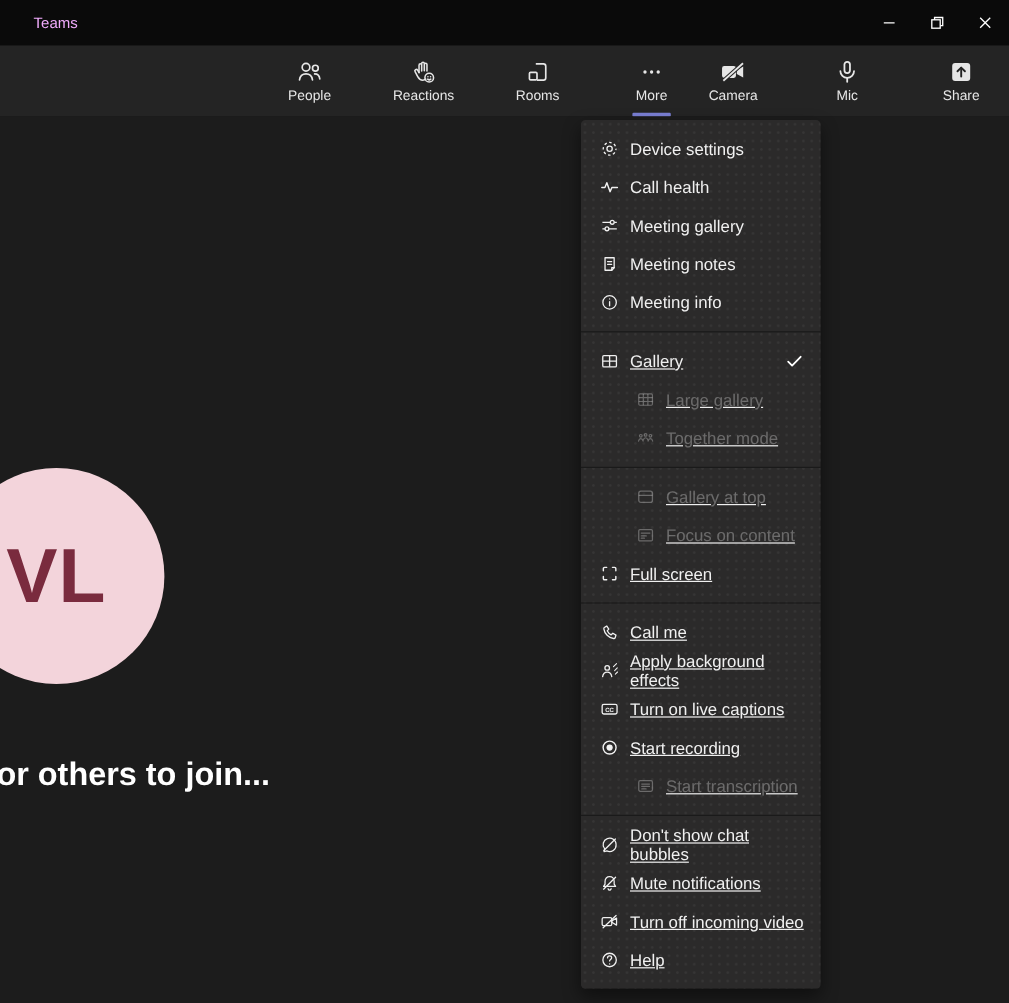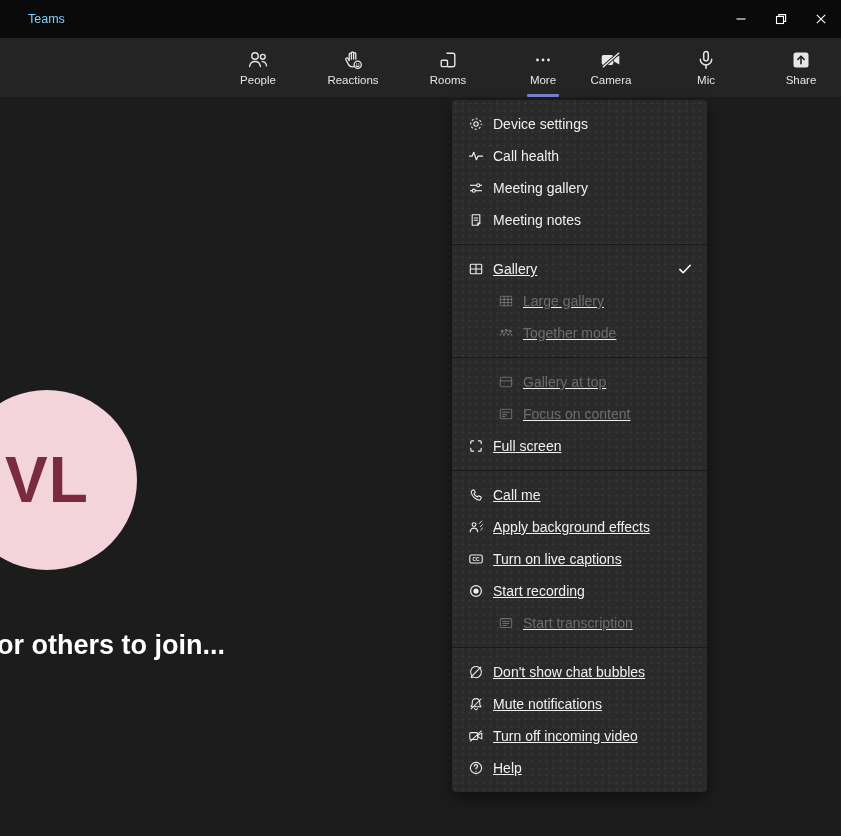--- a/index.html
+++ b/index.html
@@ -6,21 +6,21 @@
   html,body { width:841px; height:836px; overflow:hidden; }
   body {
     font-family:"Liberation Sans", sans-serif;
     background:#1c1c1c; color:#f0f0f0; position:relative;
     --accent:#7a7fd4; --leave:#c23a50; --toolbar:#242424; --menubg:#2b2a2a;
   }
   svg { display:block; }
 
   
   .titlebar { height:38px; background:#0a0a0a; display:flex; align-items:center; }
-  .titlebar .title { margin-left:28px; font-size:12.5px; color:#7dd3fc; }
+  .titlebar .title { margin-left:28px; font-size:12.5px; color:#f0abfc; }
   .win-controls { margin-left:auto; display:flex; height:100%; }
   .win-btn { width:40px; height:100%; display:flex; align-items:center; justify-content:center; color:#fff; cursor:pointer; background:transparent; border:none; }
   .win-btn svg { width:12px; height:12px; }
 
   
   .toolbar { position:absolute; top:38px; left:0; right:0; height:59px; background:var(--toolbar); display:flex; align-items:center; }
   .tb-group { display:flex; height:100%;gap:39px; }
   .tb-group.main { margin-left:230px; }
   .tb-btn { width:56px; height:100%; display:flex; flex-direction:column; align-items:center; justify-content:center; gap:3px; color:#e6e6e6; position:relative; cursor:pointer; background:transparent; border:none; font-family:inherit; }
   .tb-btn .ticon { height:24px; width:24px; display:flex; align-items:center; justify-content:center; }
@@ -37,21 +37,21 @@
   .leave-chevron svg { width:12px; height:12px; }
 
   
   .stage { position:absolute; top:97px; left:0; right:0; bottom:0; background:#1c1c1c; }
   .avatar { position:absolute; left:-43px; top:293px; width:180px; height:180px; border-radius:50%;
     background:#f3d4db; display:flex; align-items:center; justify-content:center;
     color:#7a2b3e; font-size:64px; font-weight:600; letter-spacing:1px; }
   .status-text { position:absolute; left:-3px; top:533px; font-size:27px; font-weight:700; color:#ffffff; white-space:nowrap; }
 
   
-  .menu { position:absolute; left:452px; top:100px; width:255px; background-color:var(--menubg);
+  .menu { position:absolute; left:484px; top:100px; width:200px; background-color:var(--menubg);
     background-image:radial-gradient(rgba(255,255,255,0.05) 1px, transparent 1.2px);
     background-size:7px 7px; border-radius:4px; box-shadow:0 6px 14px rgba(0,0,0,0.45); z-index:5; }
   .menu-section { padding:8px 0; }
   .menu-section + .menu-section { border-top:1px solid #1a1a1a;text-decoration:underline; }
   .menu-item { height:32px; display:flex; align-items:center; padding:0 14px 0 16px; gap:9px; font-size:14px; color:#f0f0f0; cursor:pointer; }
   .menu-item .micon { width:16px; height:16px; flex:0 0 16px; display:flex; align-items:center; justify-content:center; }
   .menu-item .micon svg { width:16px; height:16px; }
   .menu-item.disabled { color:rgba(255,255,255,0.30); cursor:default;padding-left:46px; }
   .menu-item .mcheck { margin-left:auto; width:16px; height:16px; color:#fff; }
   .menu-item .mcheck svg { width:16px; height:16px; }
@@ -247,20 +247,32 @@
         <span class="micon">
           <svg viewBox="0 0 16 16">
             <g fill="none" stroke="currentColor" stroke-width="1.1" stroke-linecap="round" stroke-linejoin="round">
               <path d="M4.2 2.8h7.6v8.4l-2 2H4.2z"></path>
               <path d="M6.3 6h3.4M6.3 8.3h3.4M9.8 13.2v-2.2H12"></path>
             </g>
           </svg>
         </span>
         <span>Meeting notes</span>
       </div>
+      <div class="menu-item">
+        <span class="micon">
+          <svg viewBox="0 0 16 16">
+            <g fill="none" stroke="currentColor" stroke-width="1.1">
+              <circle cx="8" cy="8" r="5.6"></circle>
+              <path stroke-linecap="round" d="M8 7.4v3.4"></path>
+              <circle cx="8" cy="5.1" r="0.55" fill="currentColor" stroke="none"></circle>
+            </g>
+          </svg>
+        </span>
+        <span>Meeting info</span>
+      </div>
     </div>
     <div class="menu-section">
       <div class="menu-item">
         <span class="micon">
           <svg viewBox="0 0 16 16">
             <g fill="none" stroke="currentColor" stroke-width="1.1">
               <rect x="2.3" y="3.3" width="11.4" height="9.4" rx="1"></rect>
               <path d="M8 3.3v9.4M2.3 8h11.4"></path>
             </g>
           </svg>

